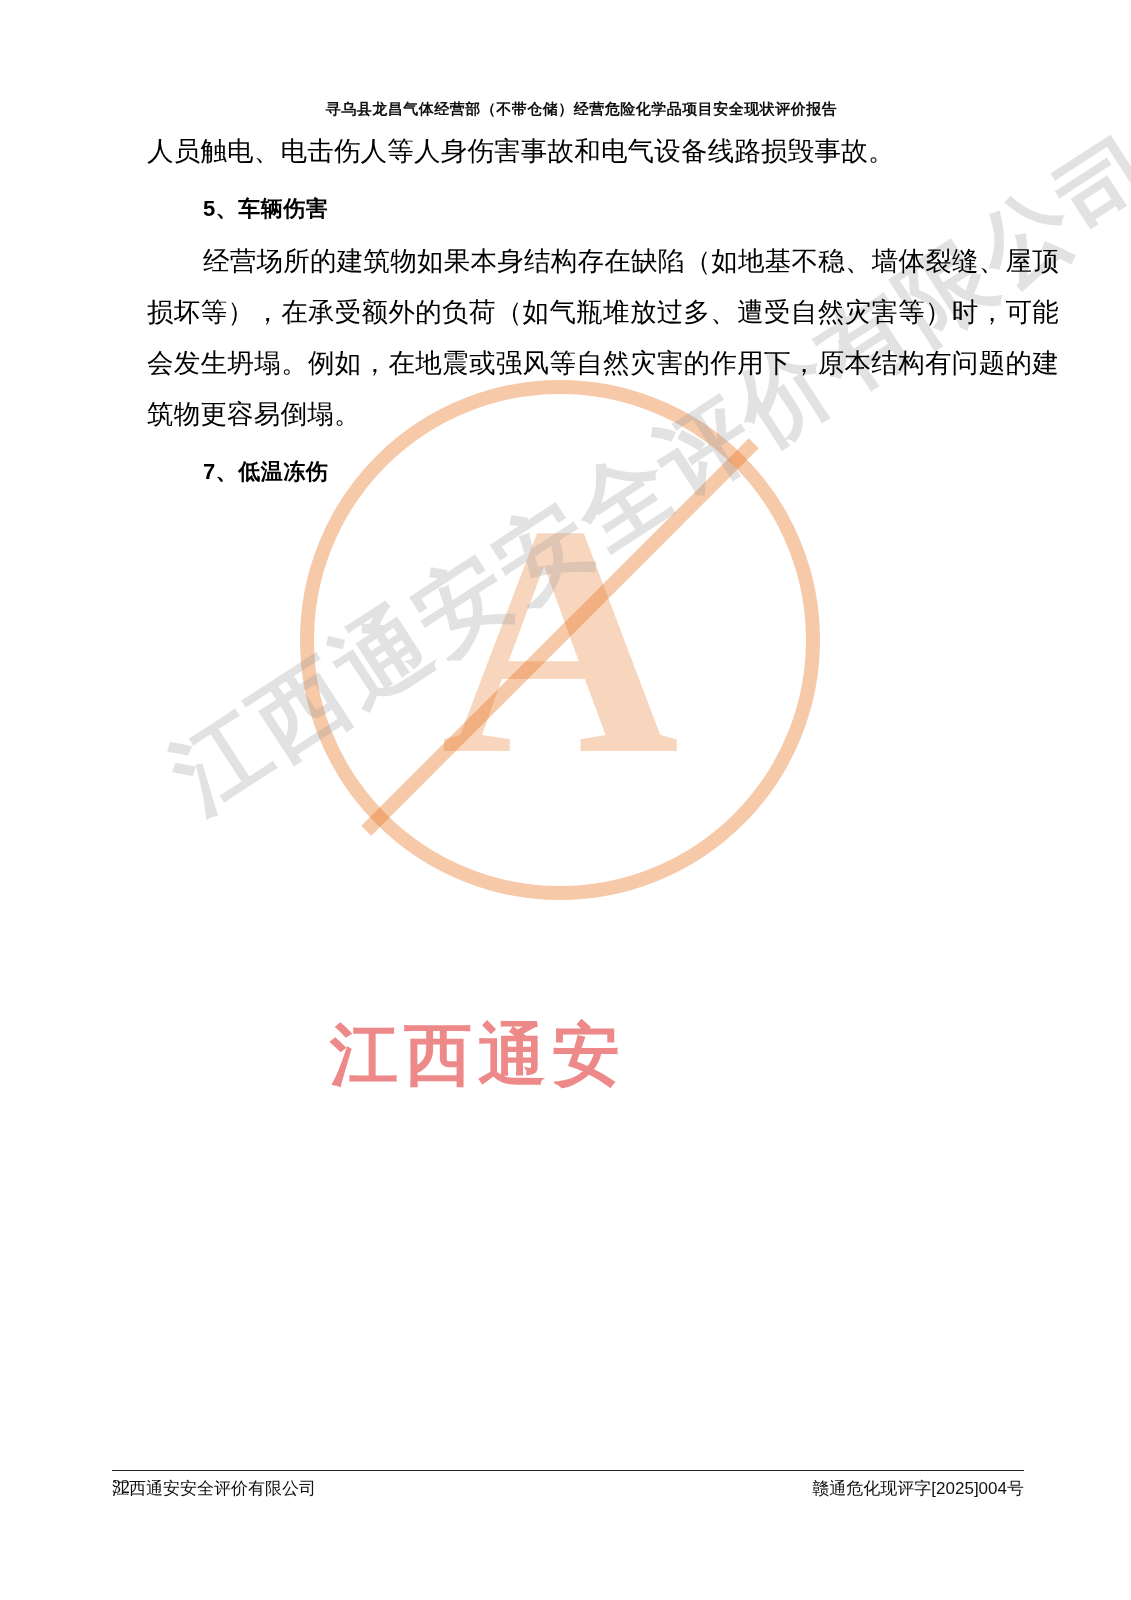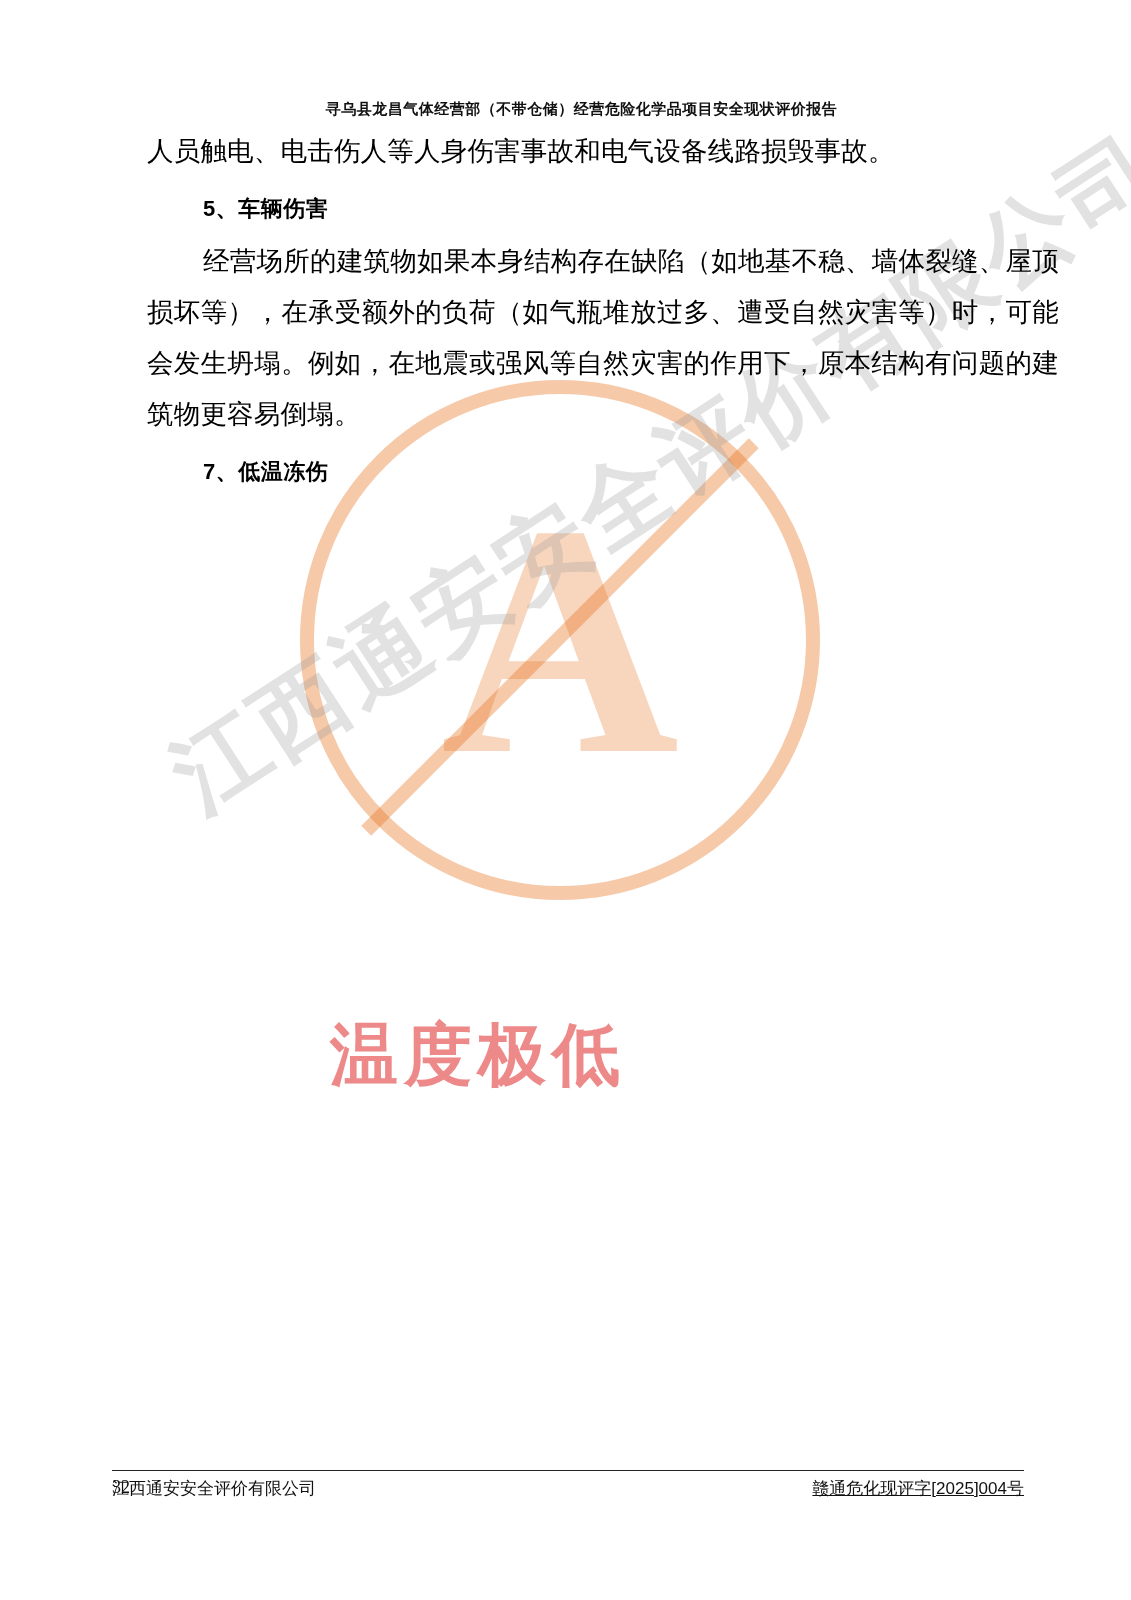--- a/index.html
+++ b/index.html
@@ -164,33 +164,33 @@
     color: #111;
   }
   .footer-left { flex: 0 0 auto; }
   .footer-center {
     position: absolute;
     left: 0; right: 0;
     text-align: left;
     font-size: 18px;
     font-family: "Liberation Serif", serif;
   }
-  .footer-right { flex: 0 0 auto; text-decoration: underline; }
+  .footer-right { flex: 0 0 auto; }
 </style>
 </head>
 <body>
 
 <div class="page">
 
   <div class="watermark">
     <div class="wm-ring"></div>
     <div class="wm-slash"></div>
     <div class="wm-A">A</div>
     <div class="wm-diag-text">江西通安安全评价有限公司</div>
-    <div class="wm-red-text">温度极低</div>
+    <div class="wm-red-text">江西通安</div>
   </div>
 
   <div class="content">
 
     <div class="header-title">寻乌县龙昌气体经营部（不带仓储）经营危险化学品项目安全现状评价报告</div>
 
     <div class="body-block">
       <p class="para">人员触电、电击伤人等人身伤害事故和电气设备线路损毁事故。</p>
       <h3 class="heading">5、车辆伤害</h3>
       <p class="para indent">经营场所的建筑物如果本身结构存在缺陷（如地基不稳、墙体裂缝、屋顶损坏等），在承受额外的负荷（如气瓶堆放过多、遭受自然灾害等）时，可能会发生坍塌。例如，在地震或强风等自然灾害的作用下，原本结构有问题的建筑物更容易倒塌。</p>

